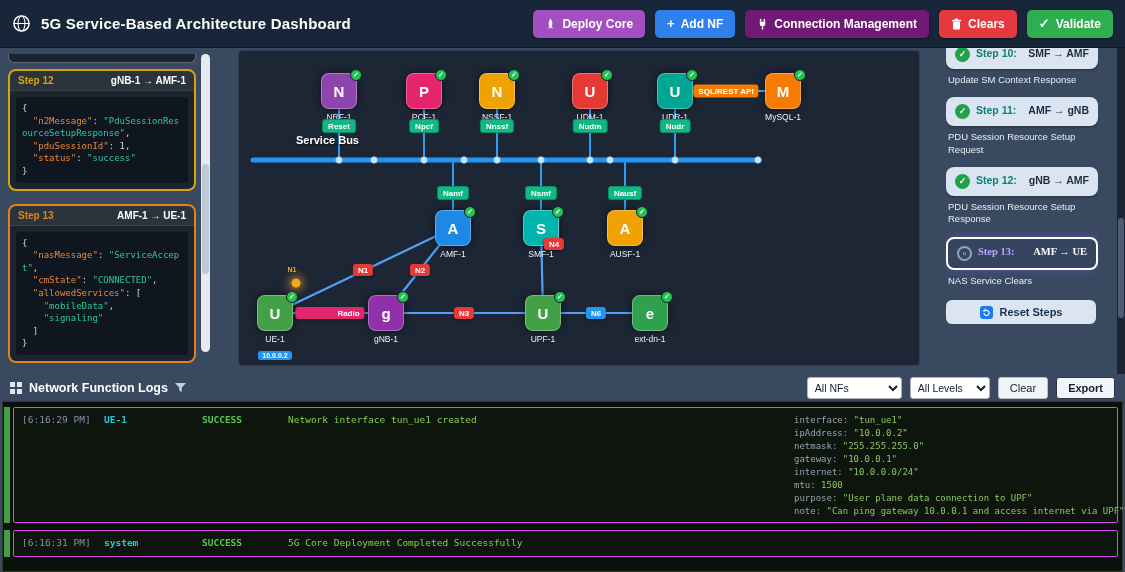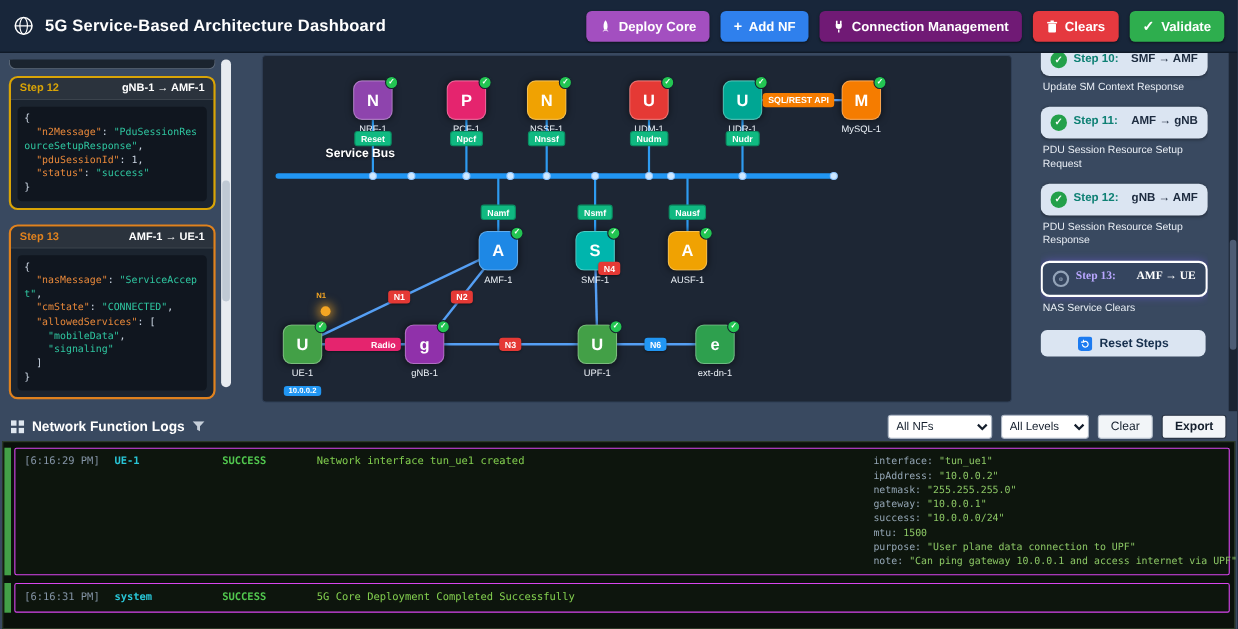--- a/index.html
+++ b/index.html
@@ -391,21 +391,21 @@
   <div class="logs-panel">
     <div>
         <div class="log-entry tall">
           <div class="log-accent"></div>
           <div class="log-row"><span class="log-time">[6:16:29 PM]</span><span class="log-src">UE-1</span><span class="log-lvl">SUCCESS</span><span class="log-msg">Network interface tun_ue1 created</span></div>
           <div class="log-details">
             <div><span class="dk">interface:</span><span class="dv"> "tun_ue1"</span></div>
             <div><span class="dk">ipAddress:</span><span class="dv"> "10.0.0.2"</span></div>
             <div><span class="dk">netmask:</span><span class="dv"> "255.255.255.0"</span></div>
             <div><span class="dk">gateway:</span><span class="dv"> "10.0.0.1"</span></div>
-            <div><span class="dk">success:</span><span class="dv"> "10.0.0.0/24"</span></div>
+            <div><span class="dk">internet:</span><span class="dv"> "10.0.0.0/24"</span></div>
             <div><span class="dk">mtu:</span><span class="dv"> 1500</span></div>
             <div><span class="dk">purpose:</span><span class="dv"> "User plane data connection to UPF"</span></div>
             <div><span class="dk">note:</span><span class="dv"> "Can ping gateway 10.0.0.1 and access internet via UPF"</span></div>
           </div>
         </div>
         <div class="log-entry">
           <div class="log-accent"></div>
           <div class="log-row"><span class="log-time">[6:16:31 PM]</span><span class="log-src">system</span><span class="log-lvl">SUCCESS</span><span class="log-msg">5G Core Deployment Completed Successfully</span></div>
         </div>
       </div>

